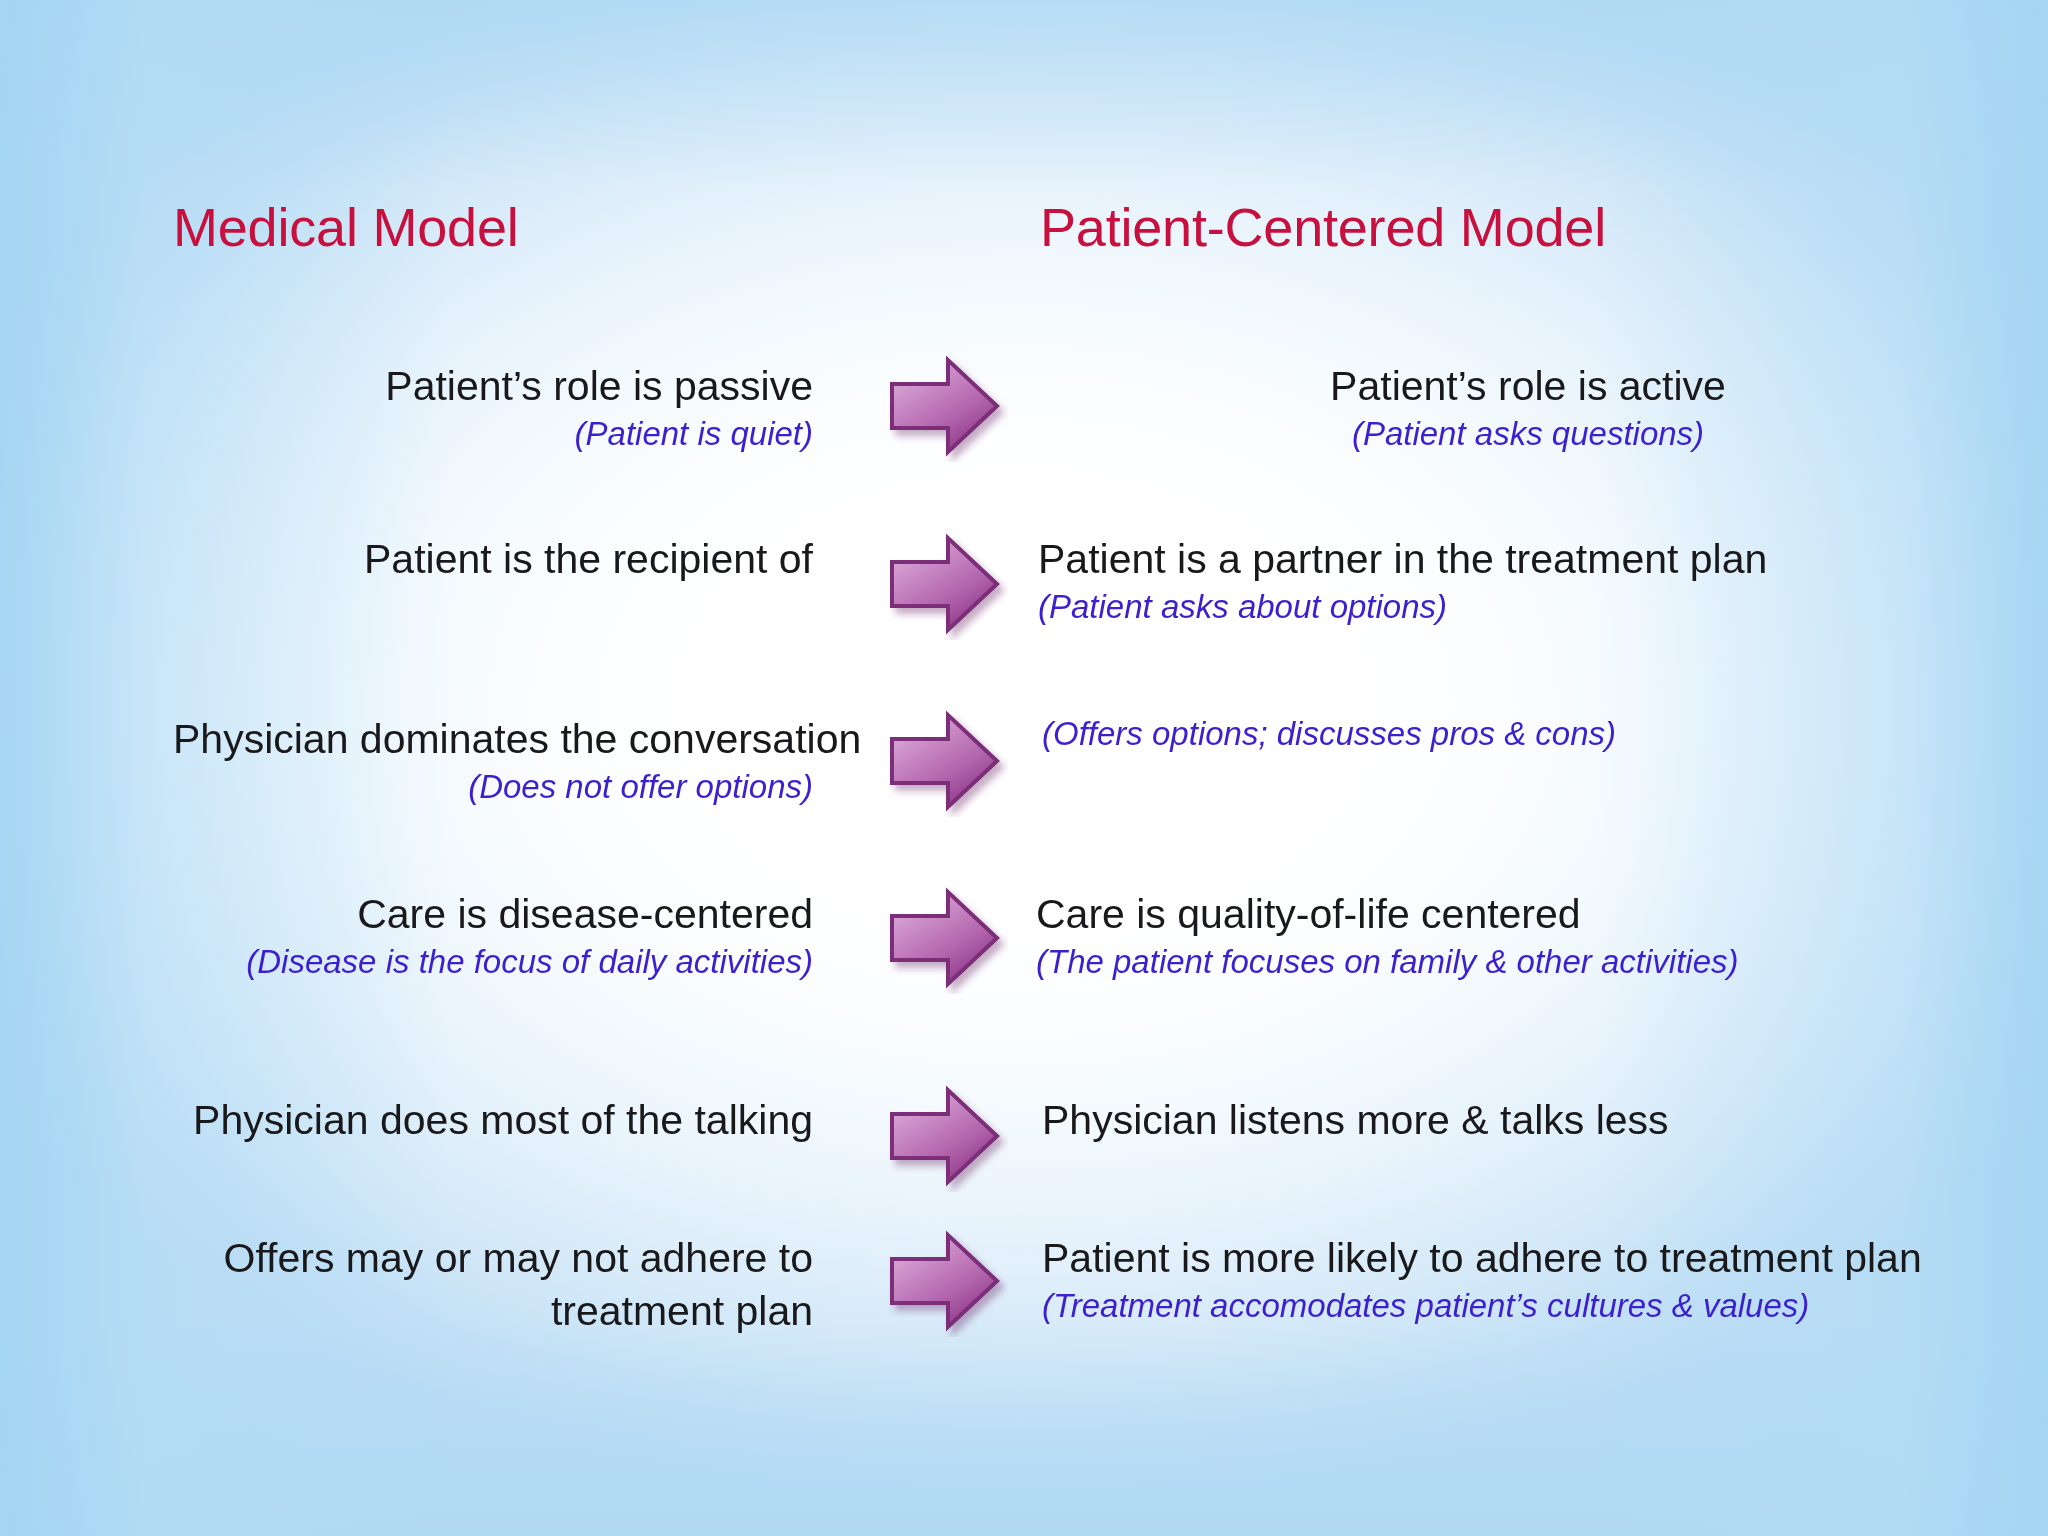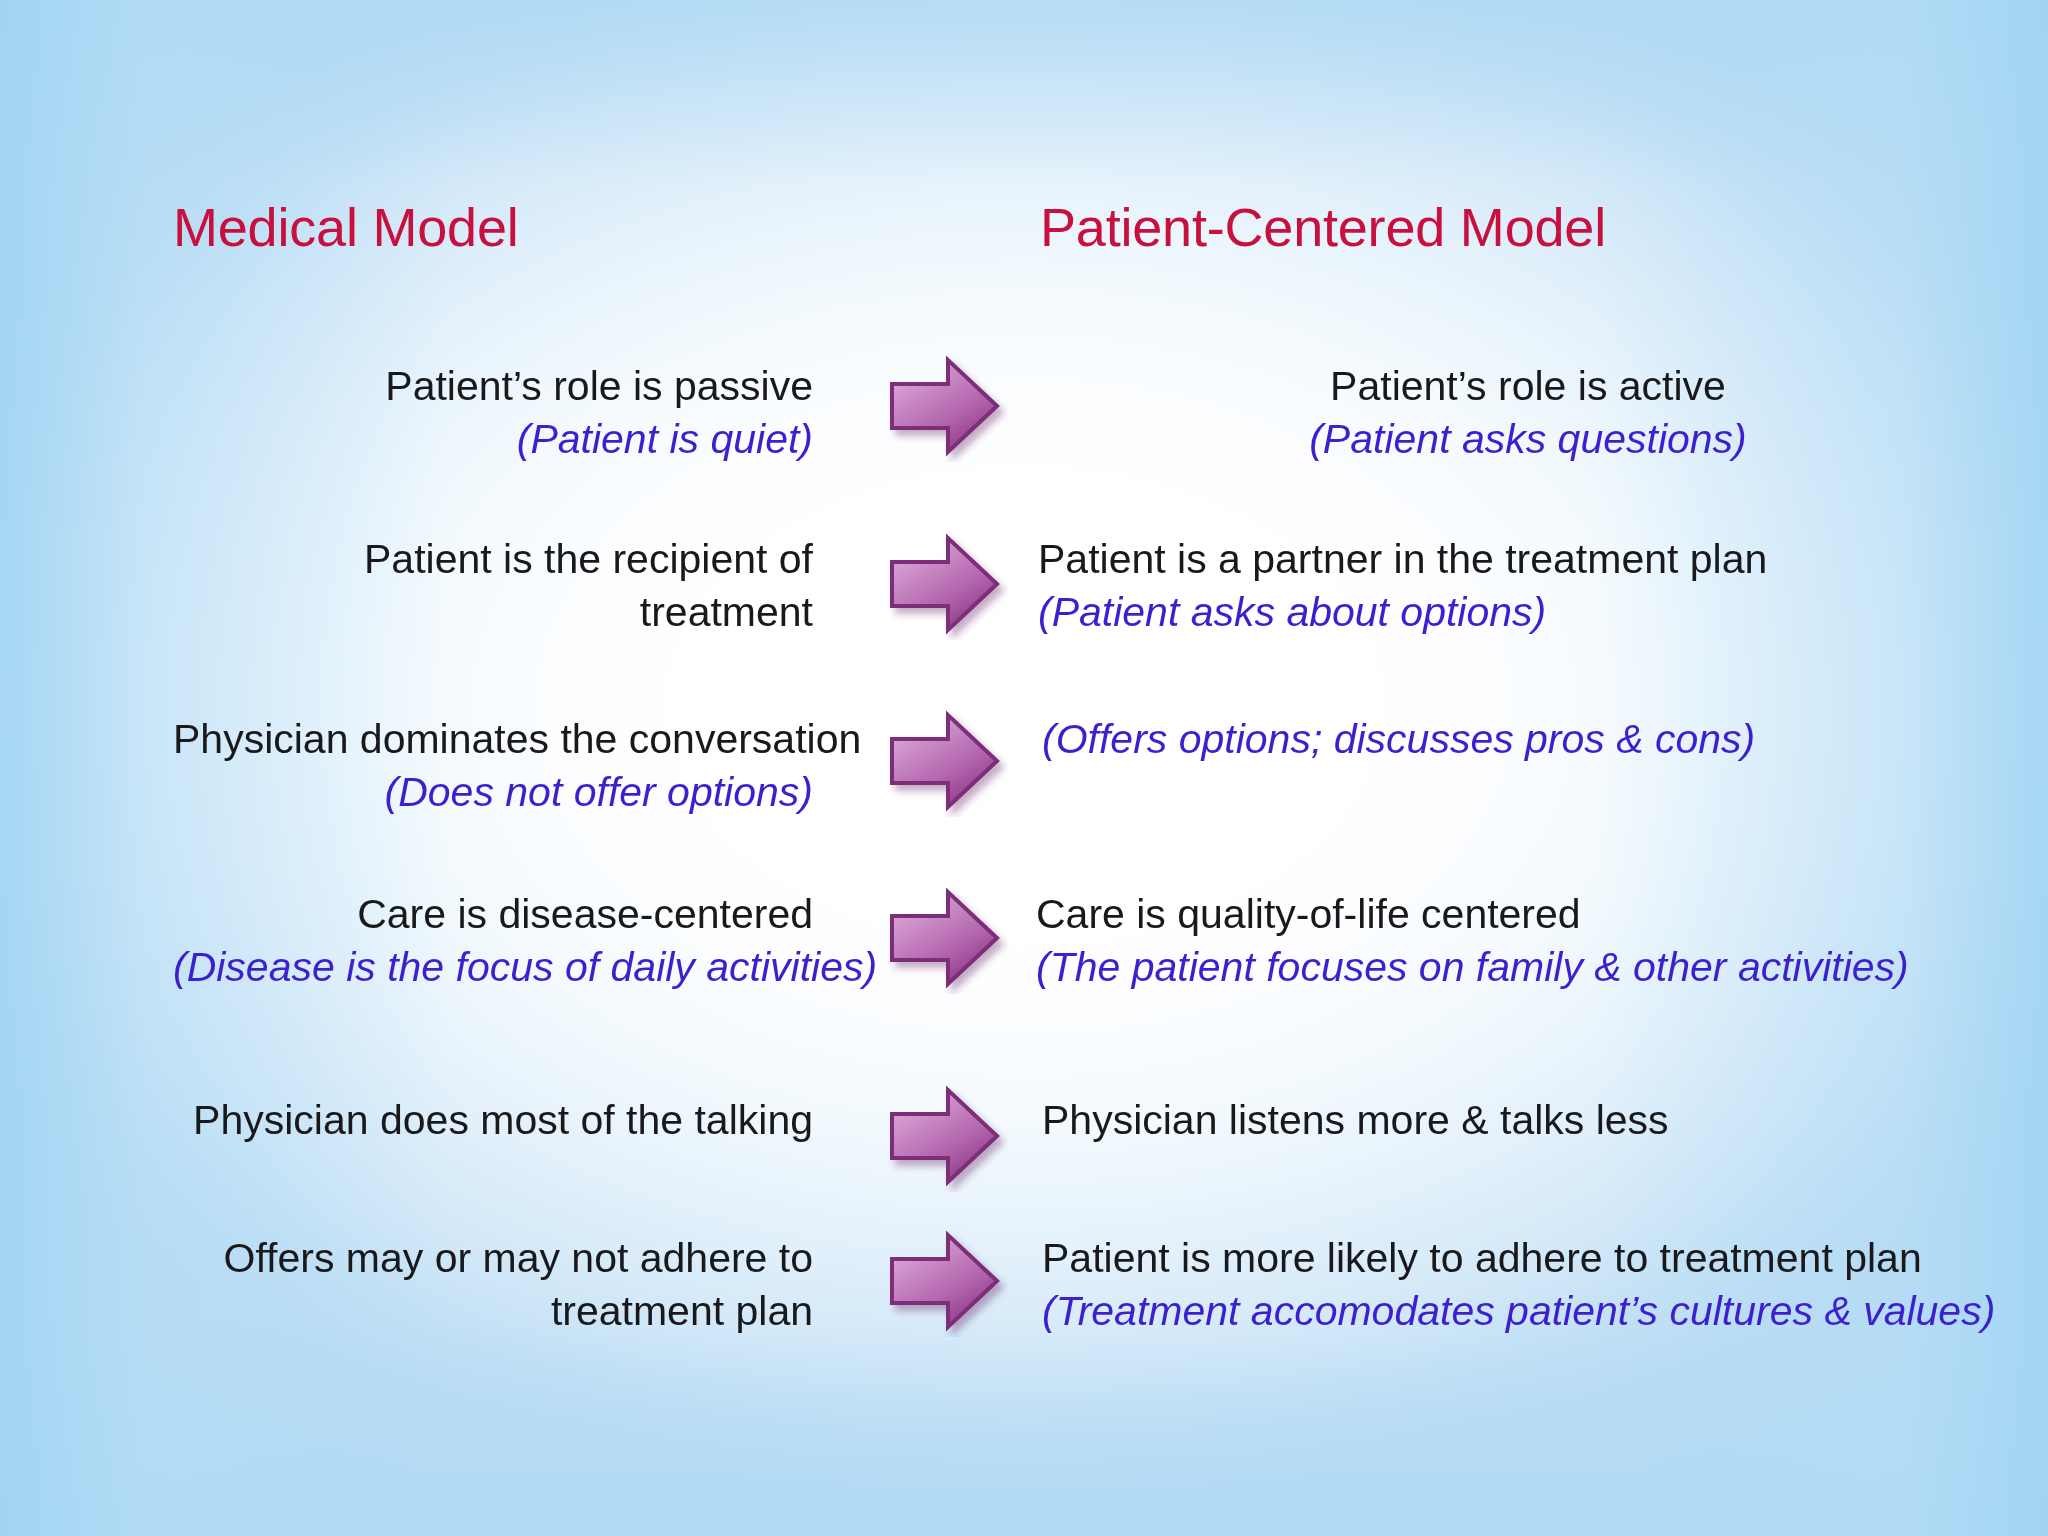--- a/index.html
+++ b/index.html
@@ -82,21 +82,21 @@
   }
   .line-main {
     color: #19191c;
     font-size: 41px;
     font-weight: 400;
     line-height: 1.30;
     white-space: nowrap;
   }
   .line-sub {
     color: #3c1fcf;
-    font-size: 41px;
+    font-size: 33px;
     font-style: italic;
     font-weight: 400;
     line-height: 1.30;
     white-space: nowrap;
   }
 
   
   .arrow-wrap {
     position: absolute;
     left: 878px;
@@ -138,21 +138,20 @@
     </svg>
         </div>
         <div class="col-right" style="left: 1048px; text-align: center;">
           <div class="line-main">Patient’s role is active</div>
           <div class="line-sub">(Patient asks questions)</div>
         </div>
       </div>
       <div class="row" style="top: 533px;">
         <div class="col-left">
           <div class="line-main">Patient is the recipient of</div>
-          <div class="line-main">treatment</div>
         </div>
         <div class="arrow-wrap" style="top: -5px;">
     <svg viewBox="0 0 130 112" xmlns="http://www.w3.org/2000/svg">
       <defs>
         <linearGradient id="agrad_1" x1="0%" y1="0%" x2="72%" y2="100%">
           <stop offset="0%" stop-color="#e3bfe0"></stop>
           <stop offset="30%" stop-color="#cf93cb"></stop>
           <stop offset="68%" stop-color="#b265ad"></stop>
           <stop offset="100%" stop-color="#8d3585"></stop>
         </linearGradient>

